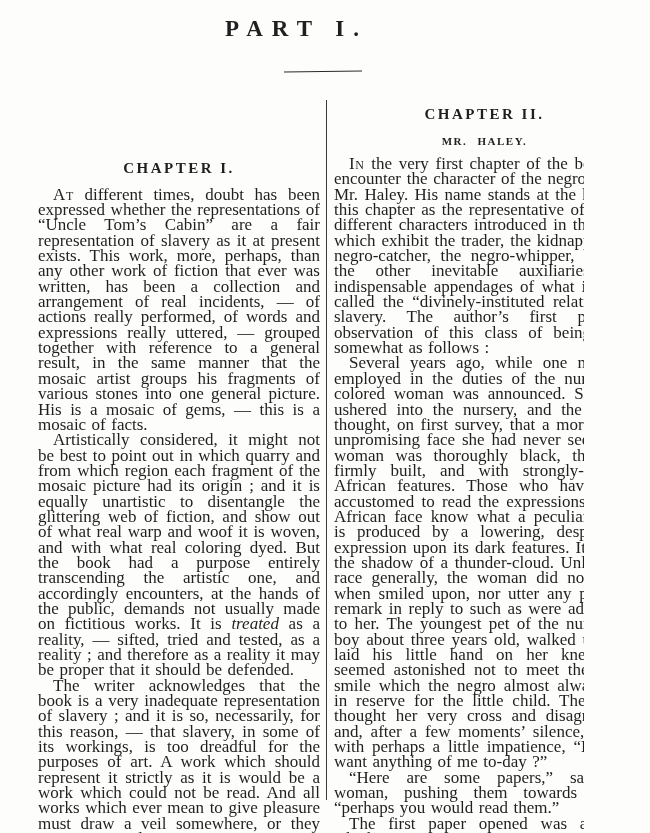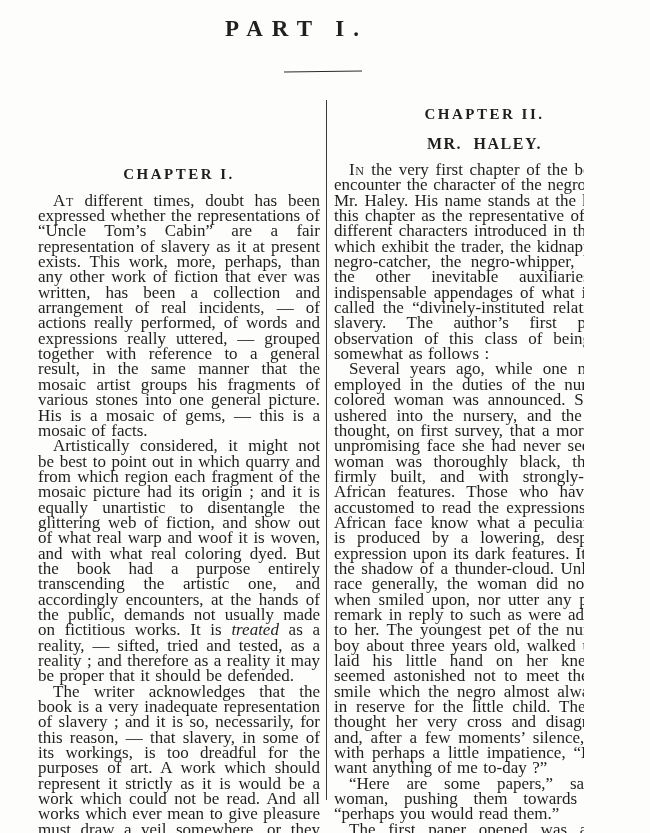--- a/index.html
+++ b/index.html
@@ -31,21 +31,21 @@
     display:flex;align-items:flex-end;
   }
   .col-left{width:282px;margin-right:14px;}
   .col-right{width:301px;}
   .chapter-heading{
     text-align:center;font-size:15px;font-weight:bold;
     letter-spacing:2.5px;margin:0 0 10px 0;
   }
   .col-right .chapter-heading{margin-bottom:12px;}
   .section-heading{
-    text-align:center;font-size:16px;font-weight:bold;
+    text-align:center;font-size:11px;font-weight:bold;
     letter-spacing:1.5px;word-spacing:6px;margin:4px 0 9px 0;
   }
   .body-p{
     margin:0;font-size:17px;line-height:15.35px;
     text-align:justify;text-indent:15px;word-spacing:1.2px;
   }
   .sc{font-variant:small-caps;letter-spacing:0.6px;}
   .body-p i{font-style:italic;margin-top:22px;}
 </style>
 </head>

